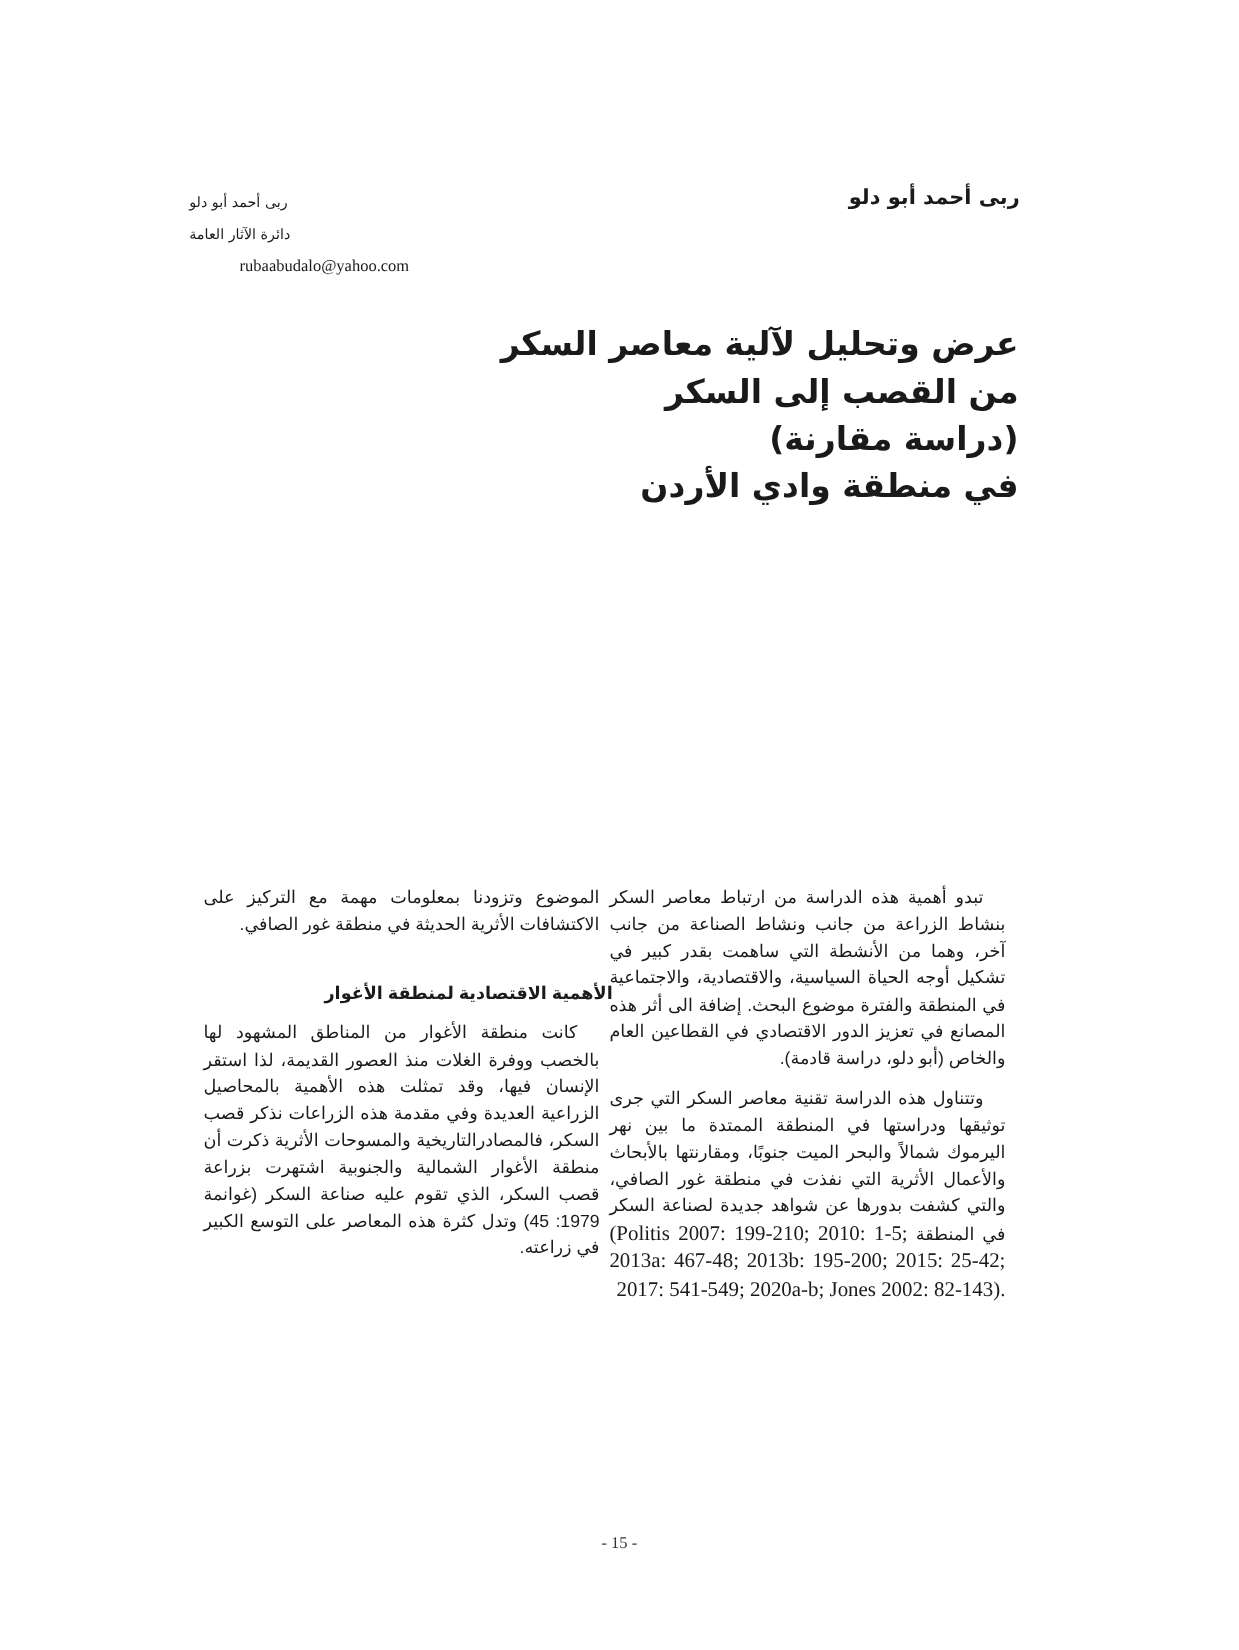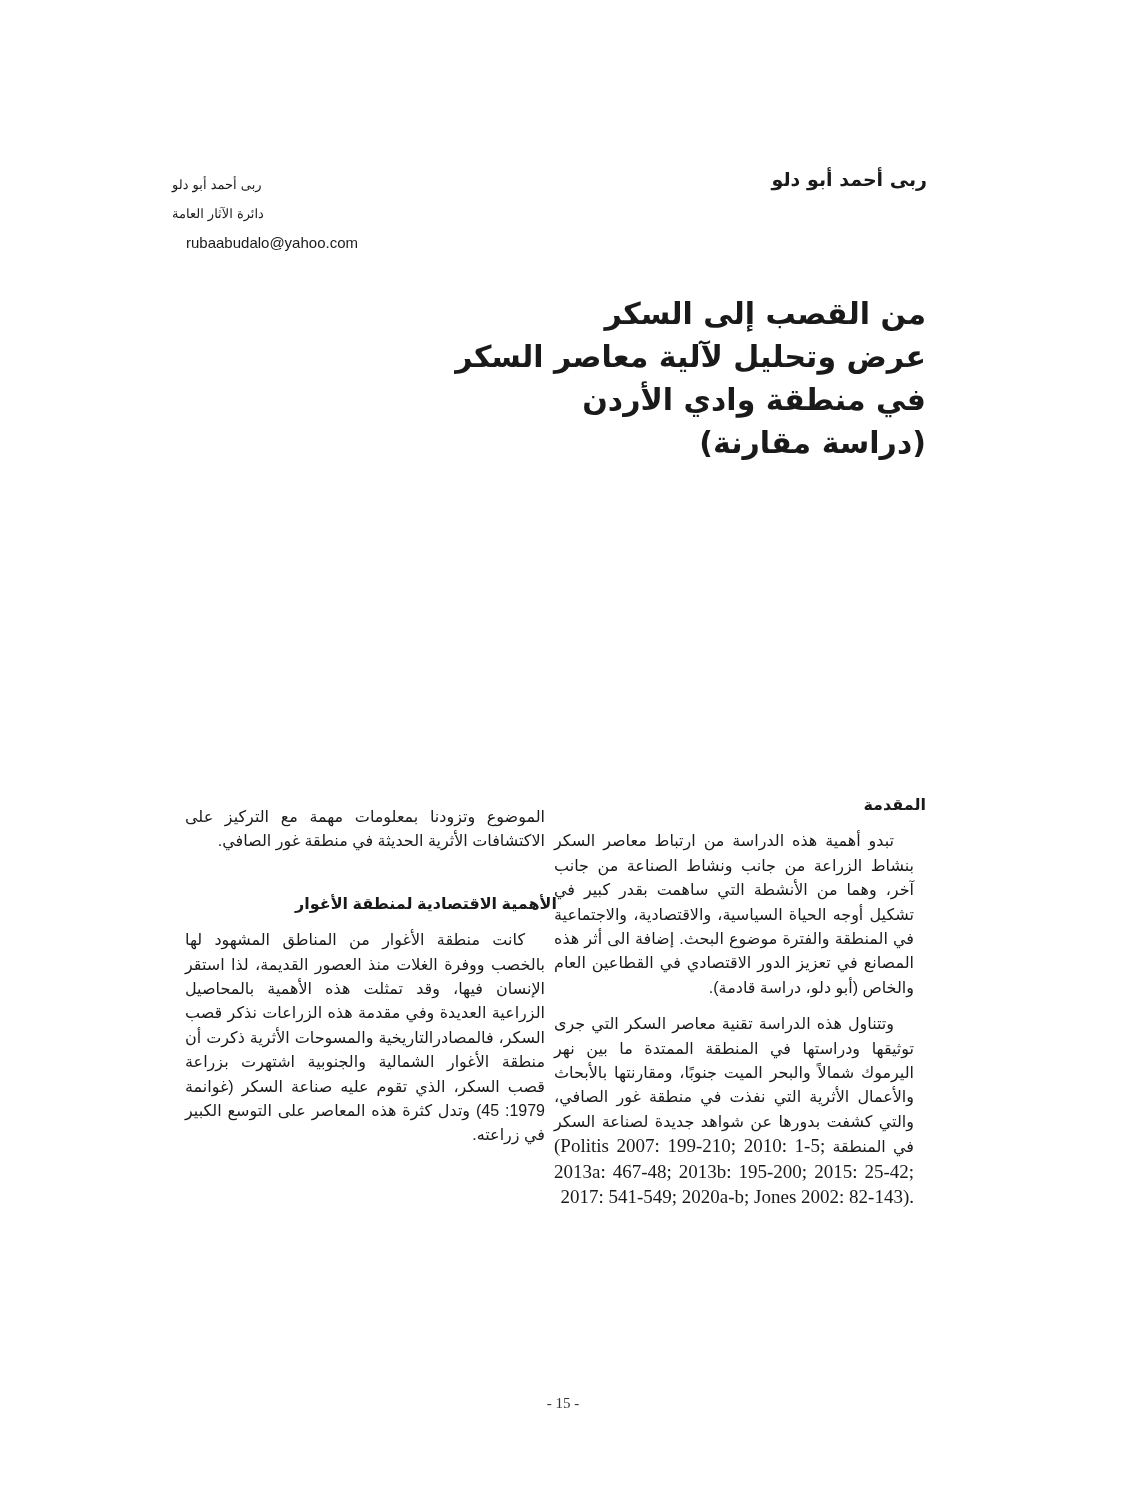--- a/index.html
+++ b/index.html
@@ -35,22 +35,22 @@
       font-size: 13px;
       line-height: 29px;
     }
     .author-block .ar {
       direction: rtl;
       text-align: left;
       unicode-bidi: plaintext;
     }
     .author-block .email {
       direction: ltr;
-      text-align: center;
-      font-family: Liberation Sans, sans-serif;
+      text-align: right;
+      font-family: Liberation Serif, serif;
       font-size: 15px;
     }
 
     
     .title {
       right: 200px;
       top: 292px;
       direction: rtl;
       text-align: right;
       font-weight: bold;
@@ -103,28 +103,27 @@
 
 <div class="abs author-main">ربى أحمد أبو دلو</div>
 
 <div class="abs author-block">
   <div class="ar">ربى أحمد أبو دلو</div>
   <div class="ar">دائرة الآثار العامة</div>
   <div class="email">rubaabudalo@yahoo.com</div>
 </div>
 
 <div class="abs title">
+  <div>عرض وتحليل لآلية معاصر السكر</div>
   <div>من القصب إلى السكر</div>
-  <div>عرض وتحليل لآلية معاصر السكر</div>
+  <div>(دراسة مقارنة)</div>
   <div>في منطقة وادي الأردن</div>
-  <div>(دراسة مقارنة)</div>
 </div>
 
 <div class="abs col col-right">
-  <p class="heading">المقدمة</p>
   <p class="indent">تبدو أهمية هذه الدراسة من ارتباط معاصر السكر بنشاط الزراعة من جانب ونشاط الصناعة من جانب آخر، وهما من الأنشطة التي ساهمت بقدر كبير في تشكيل أوجه الحياة السياسية، والاقتصادية، والاجتماعية في المنطقة والفترة موضوع البحث. إضافة الى أثر هذه المصانع في تعزيز الدور الاقتصادي في القطاعين العام والخاص (أبو دلو، دراسة قادمة).</p>
   <p class="indent">
     <span>وتتناول هذه الدراسة تقنية معاصر السكر التي جرى توثيقها ودراستها في المنطقة الممتدة ما بين نهر اليرموك شمالاً والبحر الميت جنوبًا، ومقارنتها بالأبحاث والأعمال الأثرية التي نفذت في منطقة غور الصافي، والتي كشفت بدورها عن شواهد جديدة لصناعة السكر في المنطقة</span>
     <span class="ref" dir="ltr">(Politis 2007: 199-210; 2010: 1-5; 2013a: 467-48; 2013b: 195-200; 2015: 25-42; 2017: 541-549; 2020a-b; Jones 2002: 82-143).</span>
   </p>
 </div>
 
 <div class="abs col col-left">
   <p>الموضوع وتزودنا بمعلومات مهمة مع التركيز على الاكتشافات الأثرية الحديثة في منطقة غور الصافي.</p>
   <div class="gap"></div>

